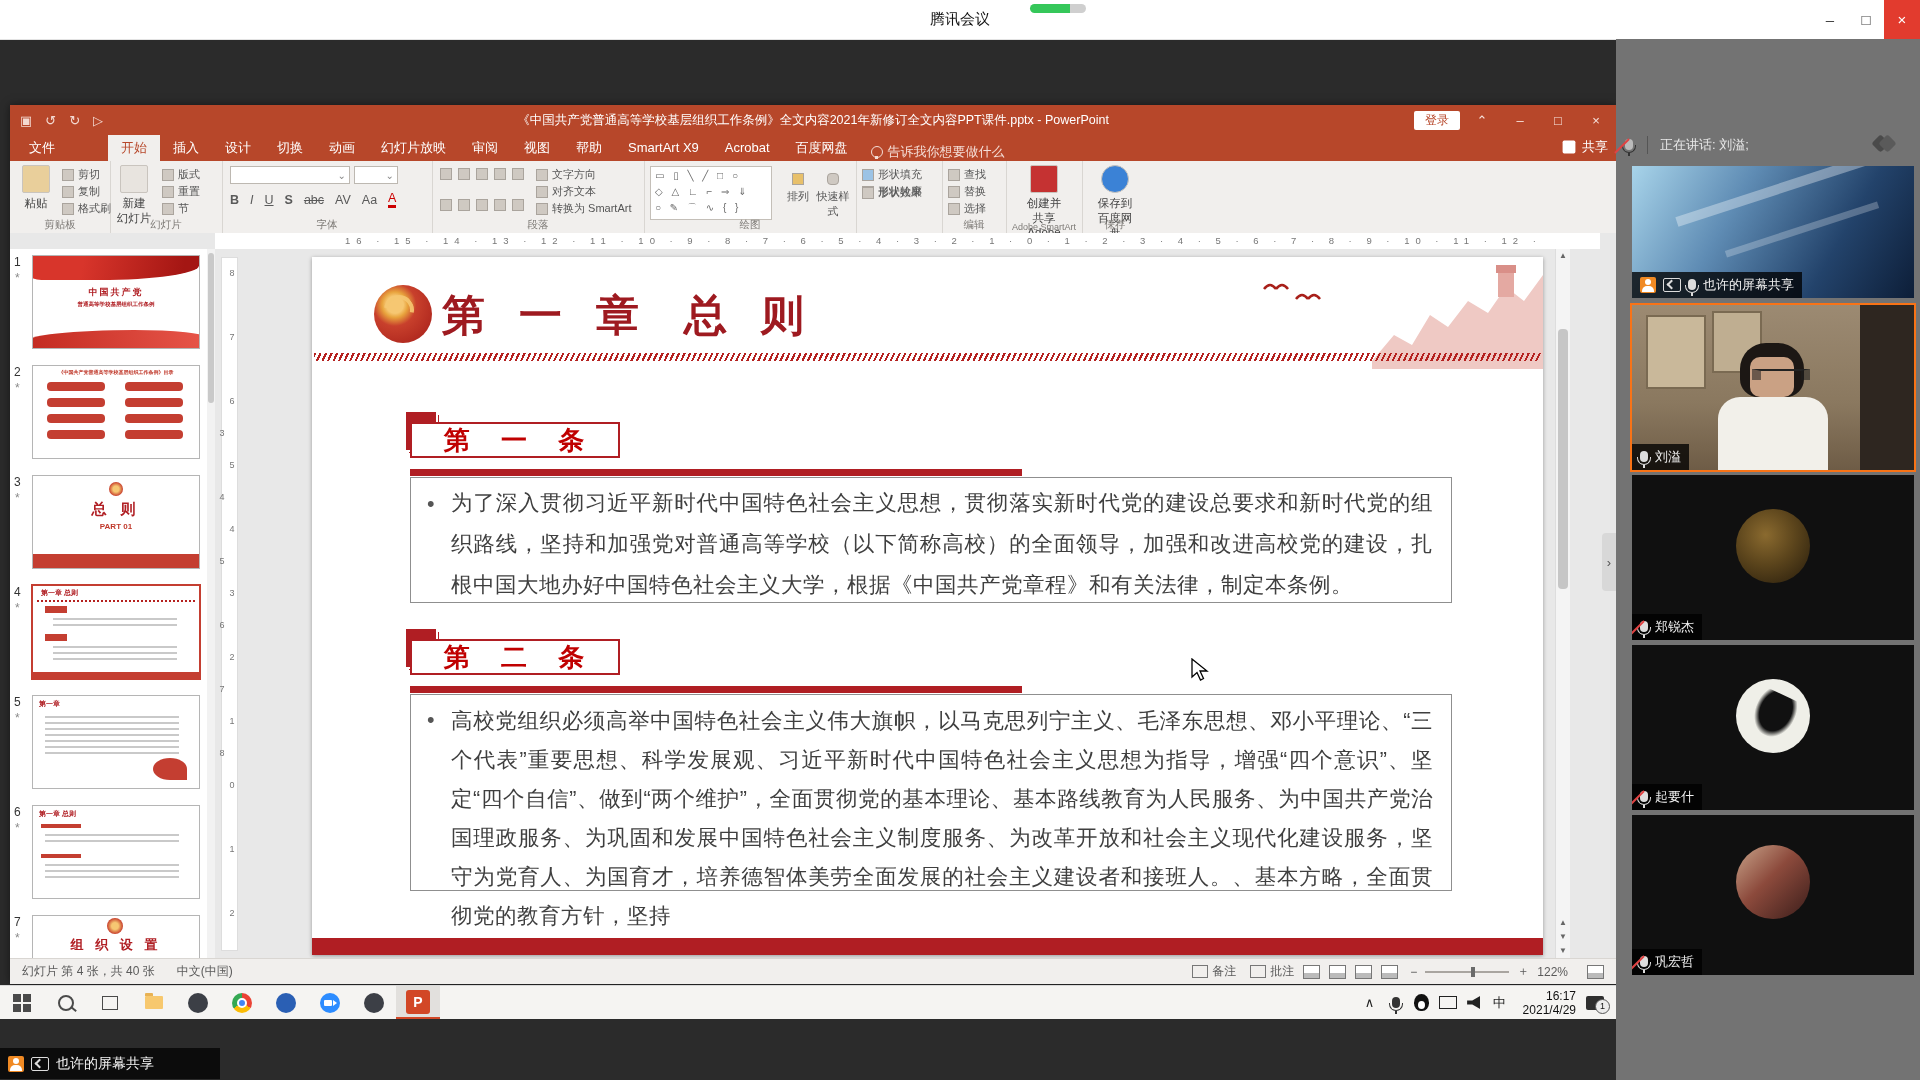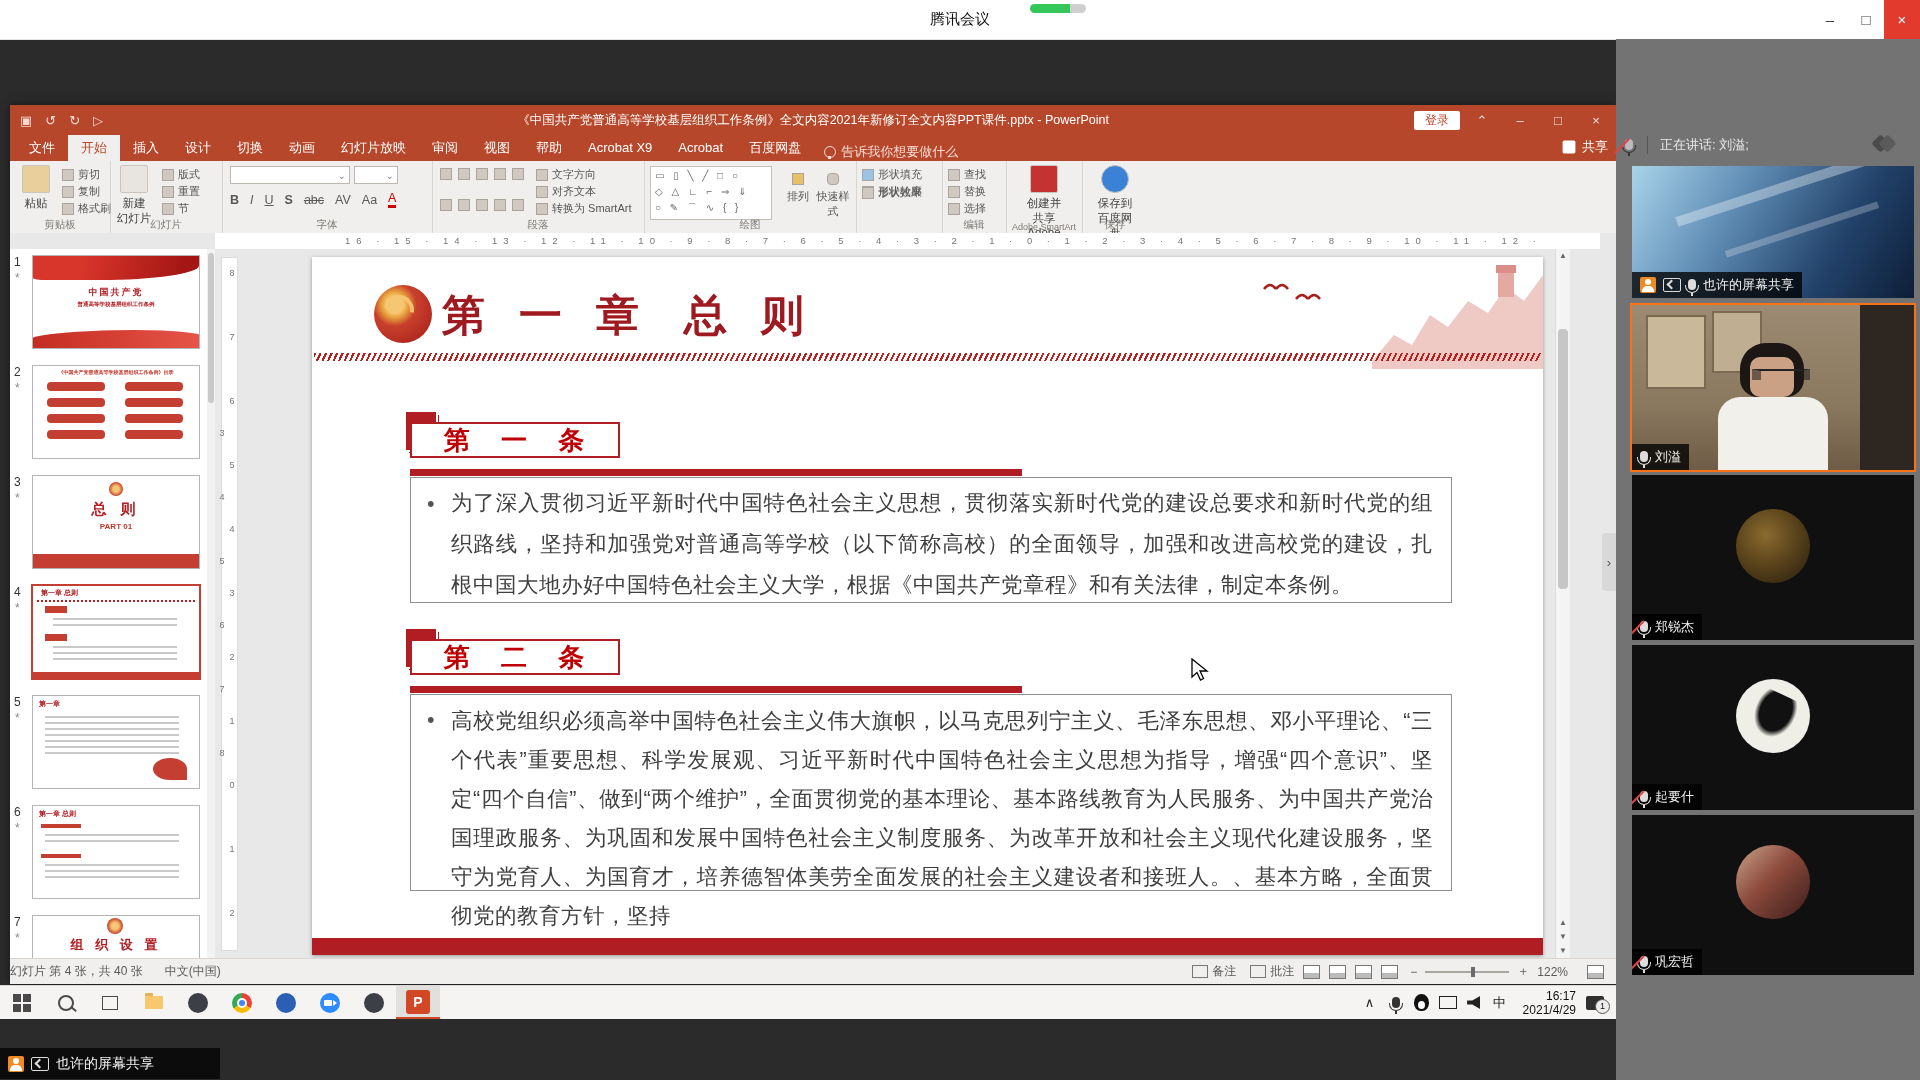--- a/index.html
+++ b/index.html
@@ -16,21 +16,21 @@
   .wbtn.close{background:#e23b2e;color:#fff;}
   
   .ppt{left:10px;top:105px;width:1606px;height:878px;background:#f1efed;box-shadow:0 0 8px rgba(0,0,0,.5);}
   .ppt-tb{left:0;top:0;width:1606px;height:30px;background:#B7472A;}
   .qa{color:#f3d9d1;font-size:13px;margin-right:13px;}
   .ppt-ttl{left:0;right:0;top:7px;text-align:center;font-size:12.5px;color:#fff;}
   .login{width:46px;height:19px;background:#fff;color:#B7472A;font-size:12px;display:flex;align-items:center;justify-content:center;border-radius:2px;}
   .ptb-ic{width:32px;height:30px;display:flex;align-items:center;justify-content:center;color:#f7e3dd;font-size:13px;}
   .tabs{left:0;top:30px;width:1606px;height:26px;background:#B7472A;display:flex;align-items:flex-end;padding-left:6px;box-sizing:border-box;}
   .tab{height:26px;line-height:26px;padding:0 13px;font-size:13px;color:#fff;}
-  .tab.on{background:#f1efed;color:#B7472A;}
+  .tab.on{background:#f1efed;color:#B7472A;margin-left:40px;}
   .tellme{color:#f4ddd6;font-size:13px;margin-left:10px;display:flex;align-items:center;gap:5px;}
   .bulb{width:10px;height:10px;border:1.5px solid #f4ddd6;border-radius:50%;position:relative;}
   .bulb:after{content:"";position:absolute;left:3px;top:9px;width:3px;height:3px;background:#f4ddd6;}
   .sharebt{position:absolute;right:8px;top:33px;color:#fff;font-size:13px;display:flex;gap:5px;align-items:center;}
   .ribbon{left:0;top:56px;width:1606px;height:72px;background:#f1efed;border-bottom:1px solid #d9d6d2;}
   .grp{position:absolute;top:0;height:72px;border-right:1px solid #d9d6d2;}
   .glabel{position:absolute;bottom:1px;left:0;width:100%;text-align:center;font-size:10.5px;color:#7d7a76;}
   .bigbtn{position:absolute;top:4px;width:44px;text-align:center;font-size:11.5px;color:#444;}
   .bigico{width:26px;height:26px;margin:0 auto 3px auto;background:#e8e4df;border:1px solid #c9c4be;border-radius:2px;position:relative;}
   .smallrow{position:absolute;font-size:11px;color:#555;white-space:nowrap;display:flex;align-items:center;gap:4px;}
@@ -180,21 +180,21 @@
     <div class="tab">文件</div>
     <div class="tab on">开始</div>
     <div class="tab">插入</div>
     <div class="tab">设计</div>
     <div class="tab">切换</div>
     <div class="tab">动画</div>
     <div class="tab">幻灯片放映</div>
     <div class="tab">审阅</div>
     <div class="tab">视图</div>
     <div class="tab">帮助</div>
-    <div class="tab">Acrobat X9</div>
+    <div class="tab">SmartArt X9</div>
     <div class="tab">Acrobat</div>
     <div class="tab">百度网盘</div>
     <div class="tellme">
       <span class="bulb"></span>
       <span>告诉我你想要做什么</span>
     </div>
   </div>
   <div class="sharebt">
     <span class="person-ic" style="transform:scale(.8);background:#fff"></span>
     <span>共享</span>
@@ -522,21 +522,21 @@
         <div class="ar" style="bottom:28px;top:auto">▲</div>
         <div class="ar" style="bottom:14px;top:auto">▼</div>
         <div class="ar" style="bottom:0;top:auto">▼</div>
       </div>
     </div>
   </div>
 
   <div class="collapse">›</div>
 
   <div class="ab statusbar">
-    <span style="">幻灯片 第 4 张，共 40 张</span>
+    <span style="margin-left:12px">幻灯片 第 4 张，共 40 张</span>
     <span style="margin-left:22px">中文(中国)</span>
     <span style="margin-left:auto" class="fl">
       <i class="sb-ic"></i>
         <span>备注</span>
       <i class="sb-ic"></i>
         <span>批注</span>
       <i class="viewic"></i>
       <i class="viewic"></i>
       <i class="viewic"></i>
       <i class="viewic"></i>

